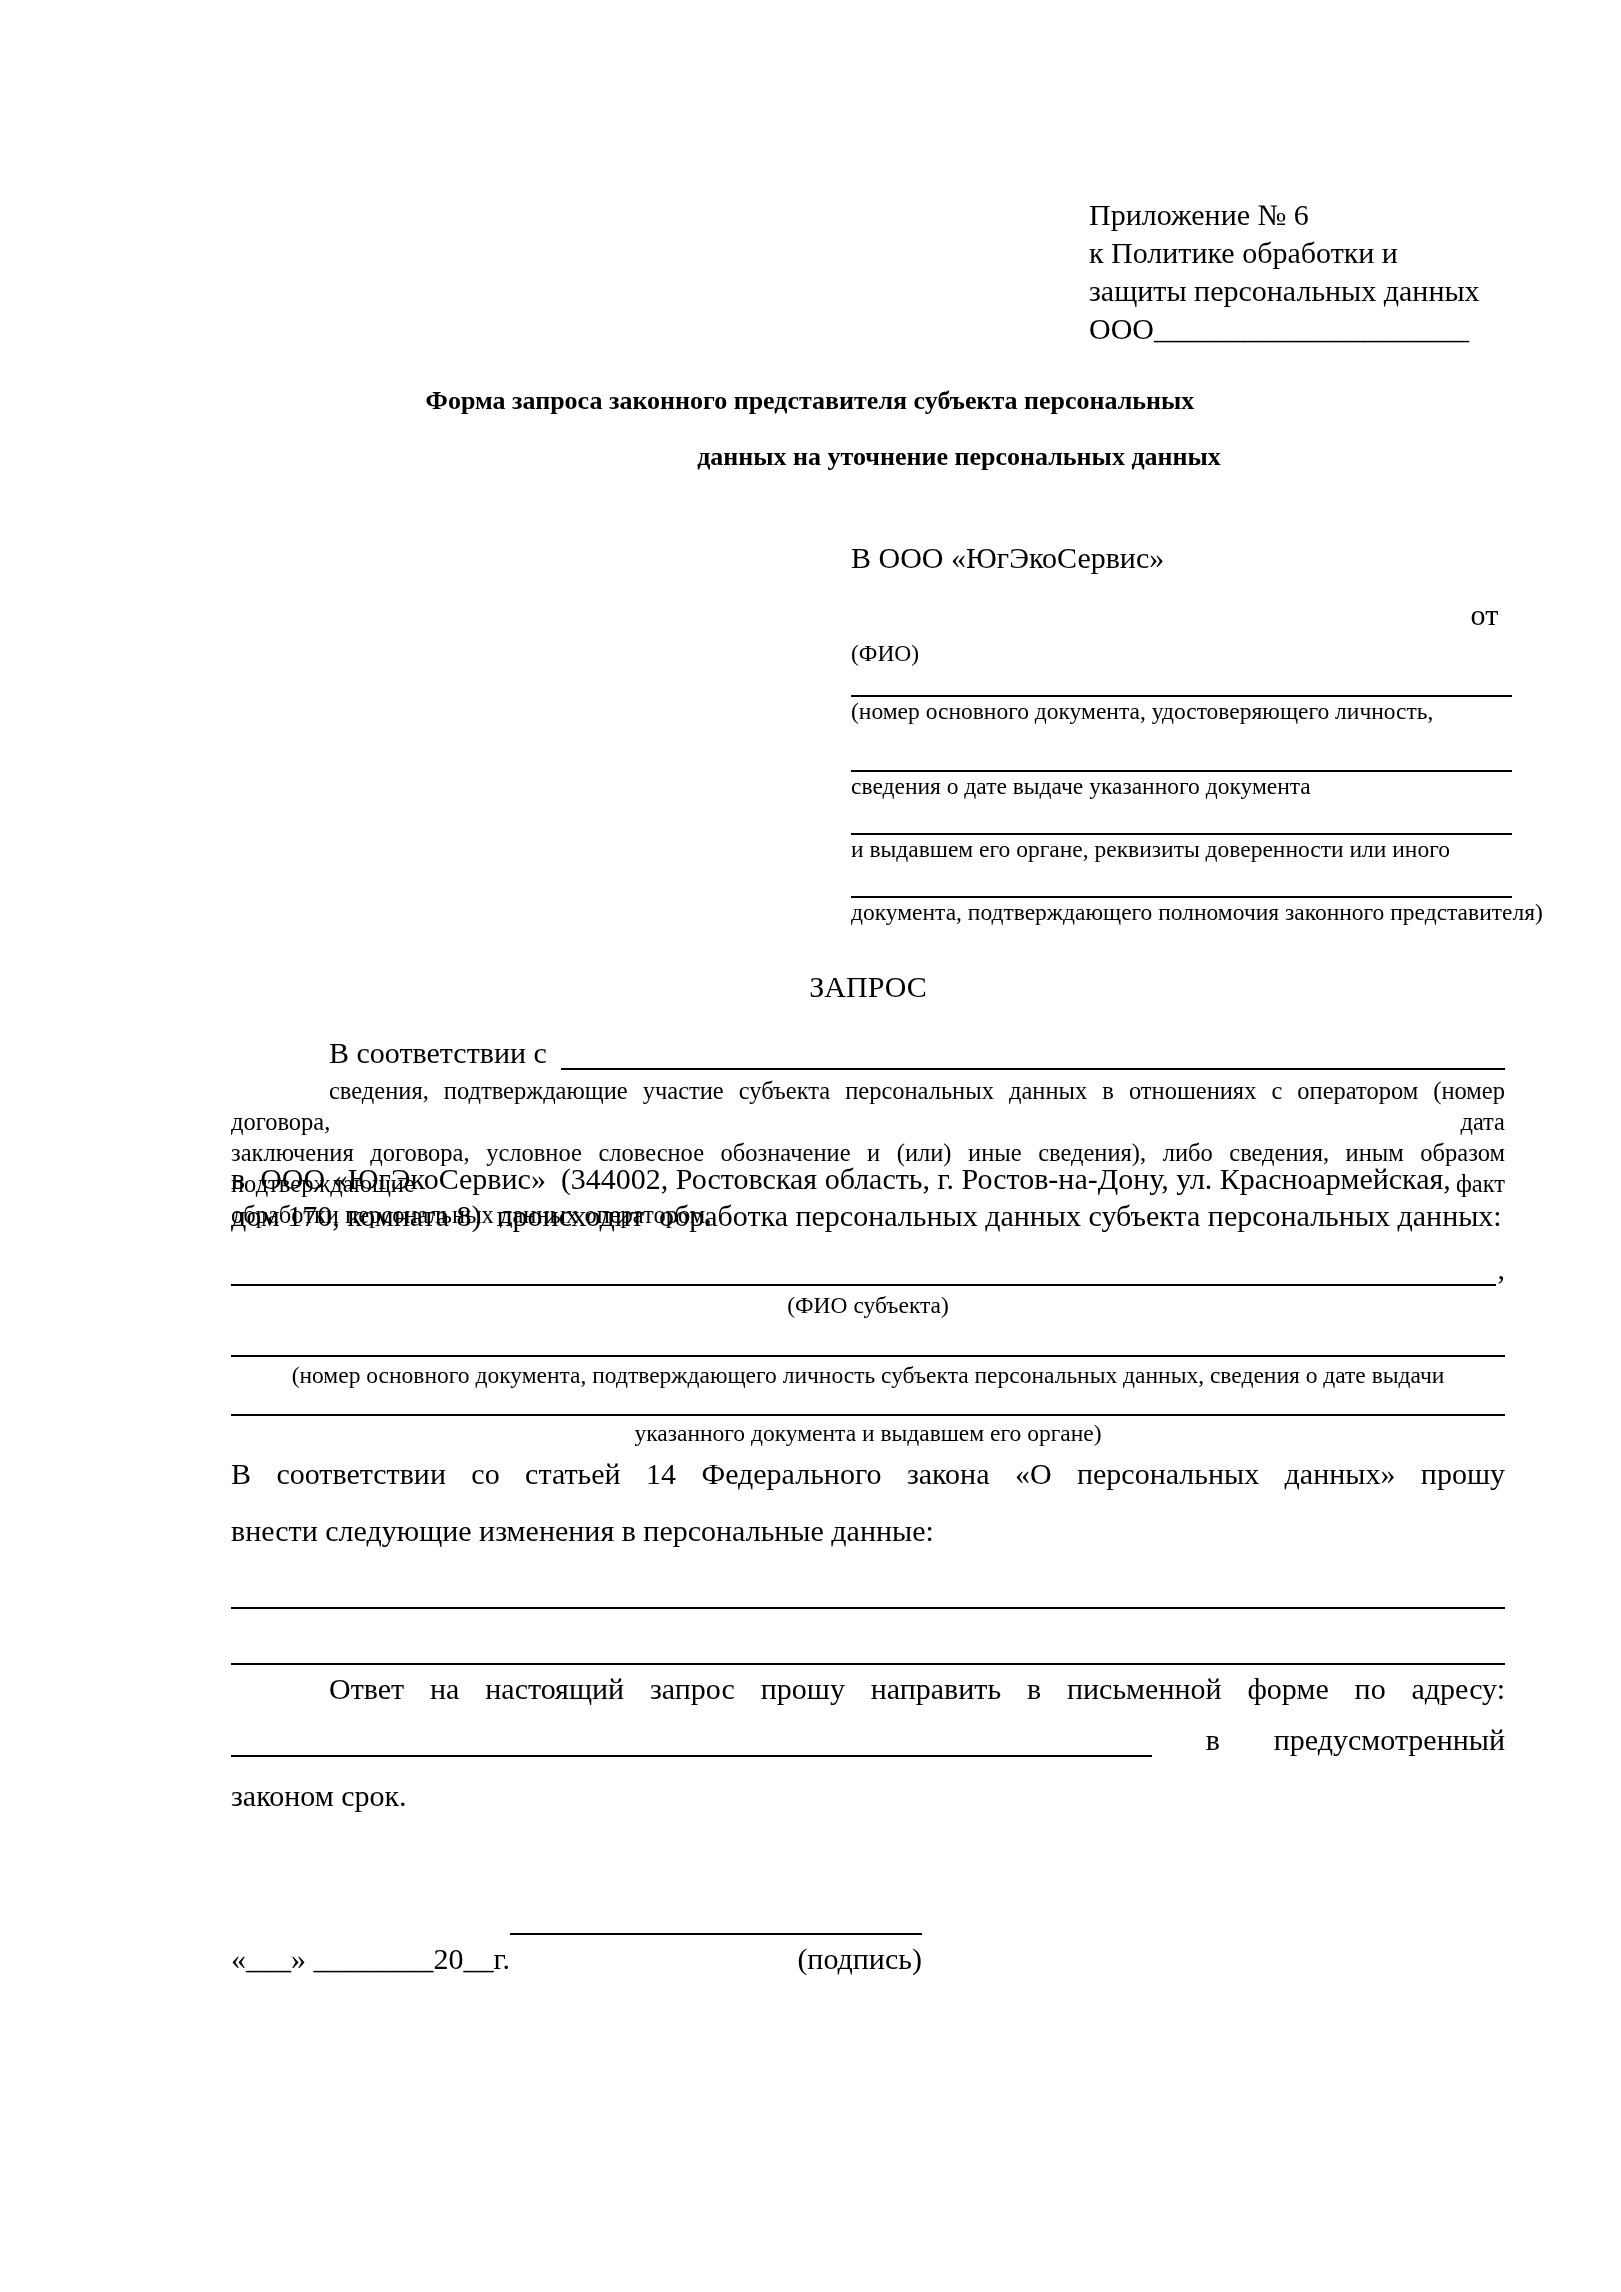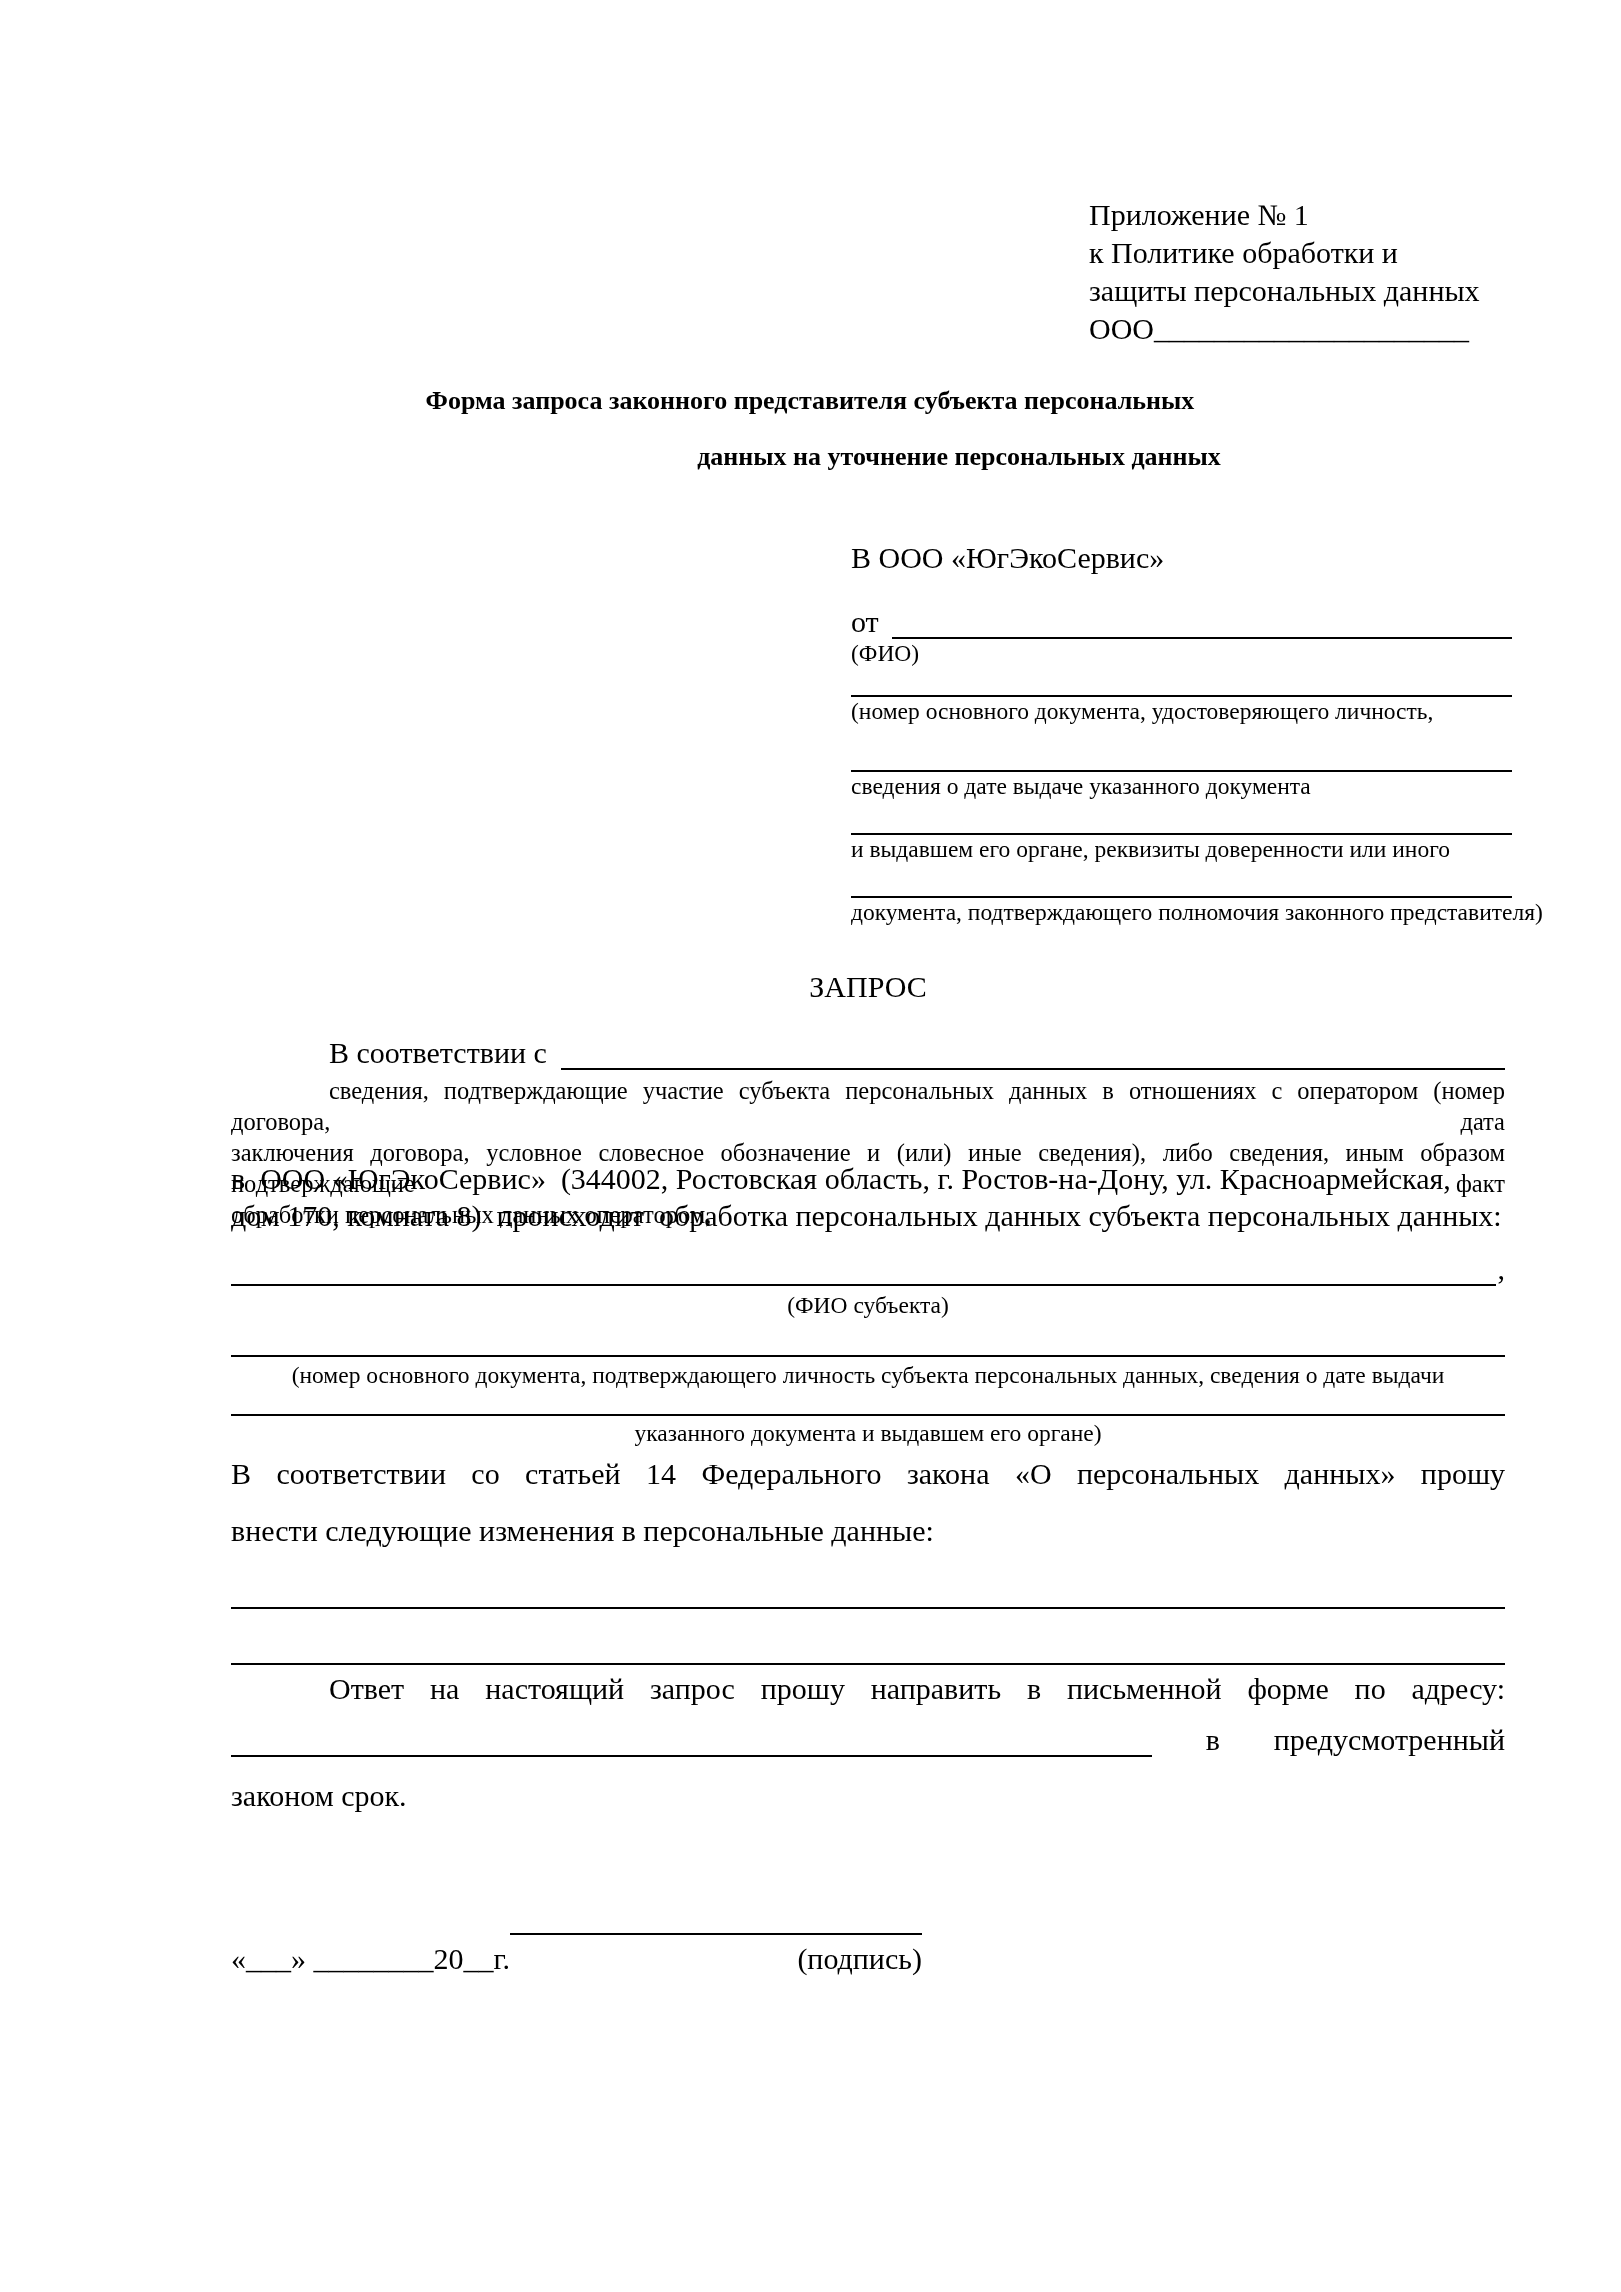--- a/index.html
+++ b/index.html
@@ -19,21 +19,21 @@
   .annex .ooo-line { white-space:nowrap; }
 
   
   .title { left:231px; top:373px; width:1274px; font-weight:bold; font-size:26px; line-height:56px; }
   .title-l1 { text-align:center; padding-right:116px; }
   .title-l2 { text-align:center; padding-left:182px; }
 
   
   .addressee { left:851px; top:541px; width:661px; font-size:30px; }
   .addr-to { height:57px; }
-  .from-row { display:flex; align-items:flex-end; height:41px; }
+  .from-row { display:flex; align-items:flex-end; height:41px;flex-direction:column; }
   .from-row .lbl { margin-right:13.7px; }
   .fill { flex:1 1 auto; border-bottom:2.9px solid #000; }
   .addr-caption { font-size:23.5px; line-height:29px; height:29px; white-space:nowrap; }
   .blank-h1 { height:26.5px; border-bottom:2.9px solid #000; }
   .blank-h2 { height:44px; border-bottom:2.9px solid #000; }
   .blank-h3 { height:32px; border-bottom:2.9px solid #000; }
 
   
   .main { left:231px; width:1274px; font-size:30px; }
   .zapros { top:970px; text-align:center; }
@@ -68,21 +68,21 @@
   .signrow { top:1900px; display:flex; align-items:flex-end; }
   .sig-right { display:flex; align-items:flex-end;flex-direction:column; }
   .sig-line { width:412px; border-bottom:2.9px solid #000; height:33px; margin-bottom:6.9px; }
 </style>
 </head>
 <body>
 
 <div class="page">
 
   <div class="abs annex">
-    <div>Приложение № 1</div>
+    <div>Приложение № 6</div>
     <div>к Политике обработки и</div>
     <div>защиты персональных данных</div>
     <div class="ooo-line"><span>ООО</span><span>_____________________</span></div>
   </div>
 
   <div class="abs title">
     <div class="title-l1">Форма запроса законного представителя субъекта персональных</div>
     <div class="title-l2">данных на уточнение персональных данных</div>
   </div>
 

